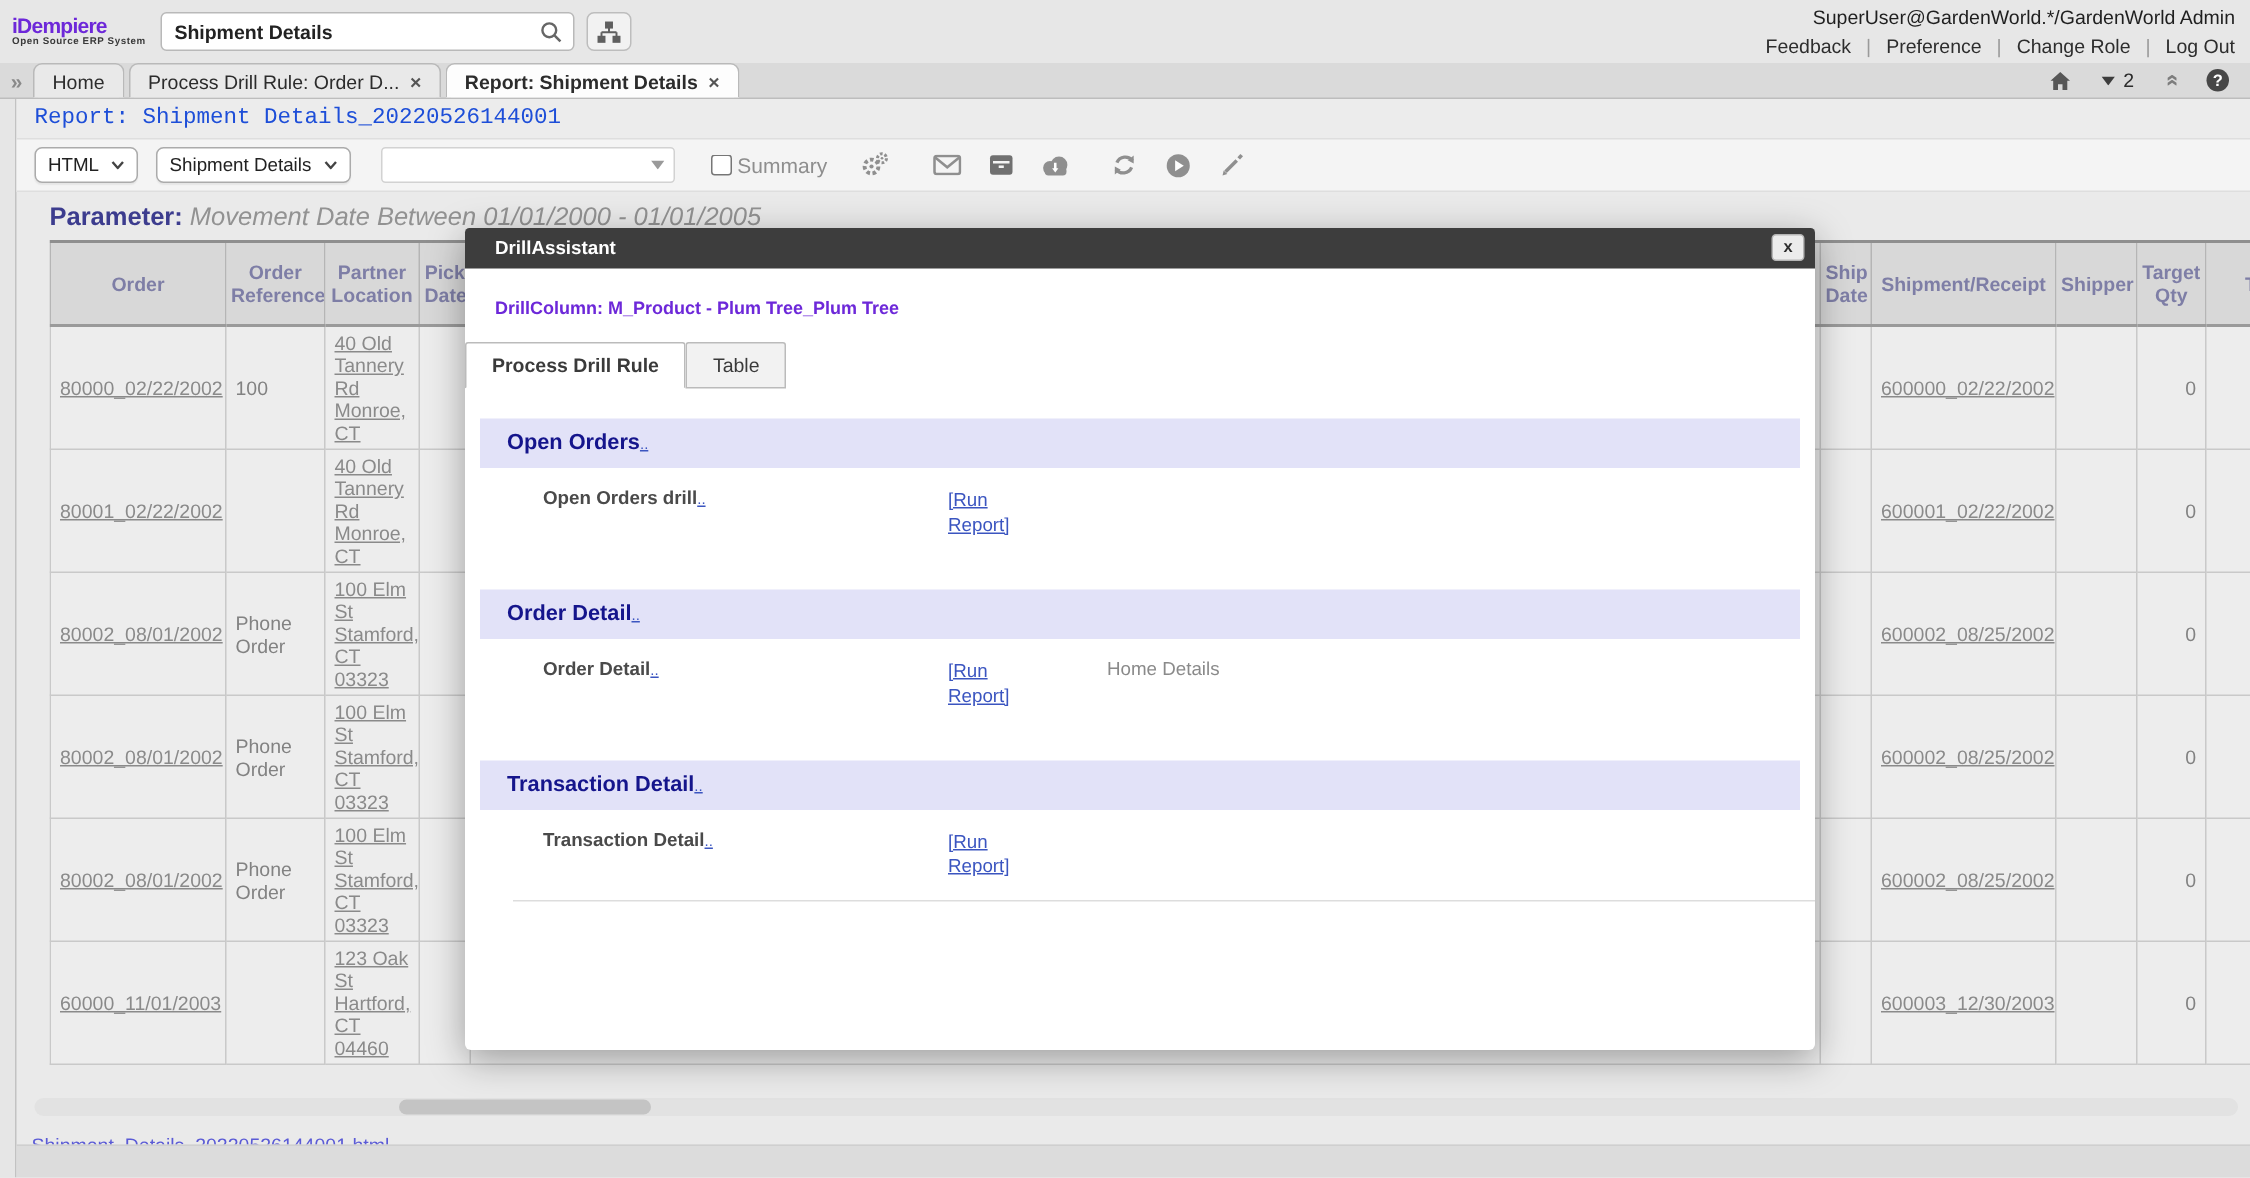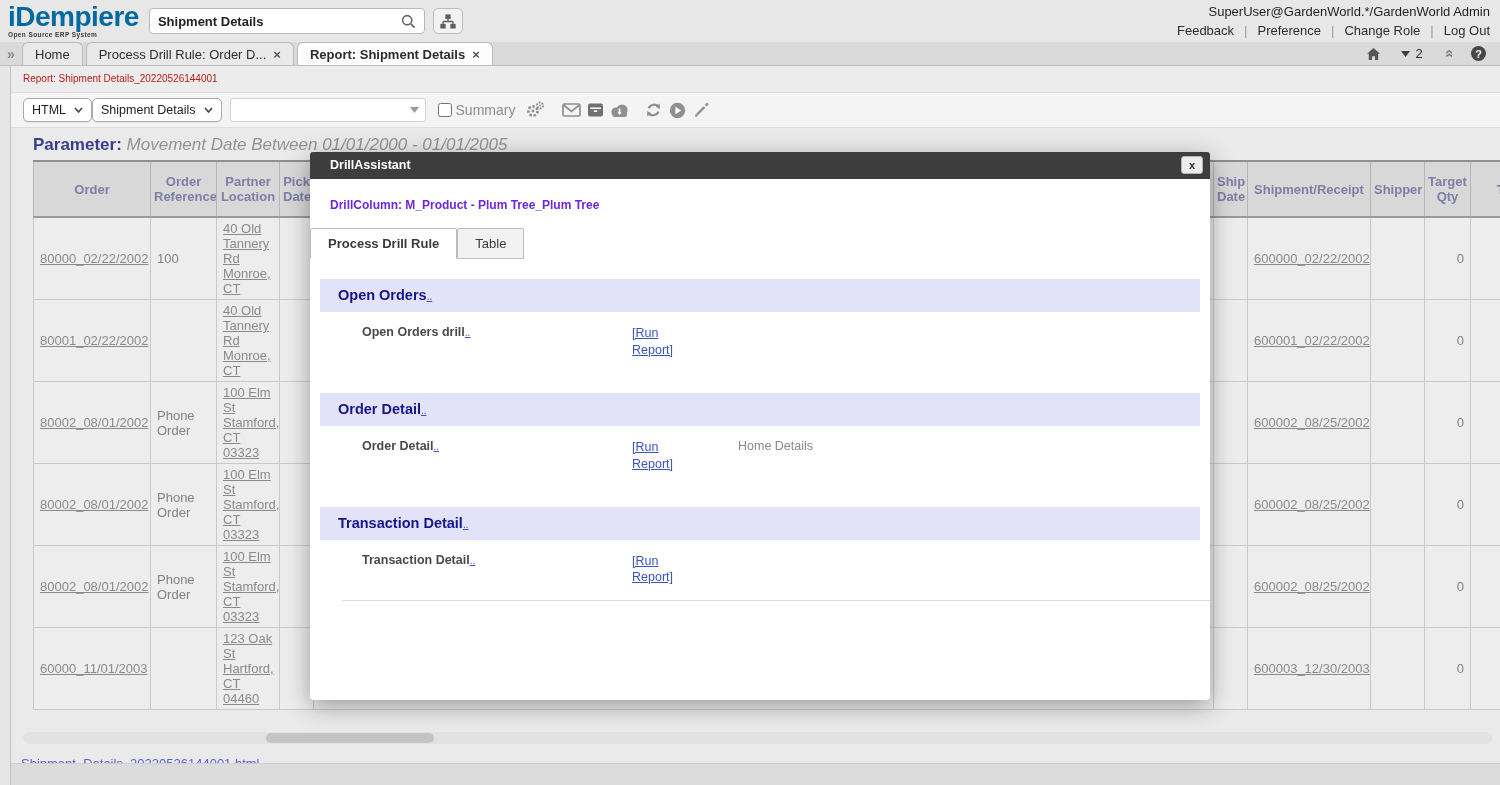--- a/index.html
+++ b/index.html
@@ -8,21 +8,21 @@
     font-family: "Liberation Sans", "DejaVu Sans", sans-serif;
     font-size: 13px;
     background: #e6e6e6;
     position: relative;
     overflow: hidden;
     color:#333;
   }
   
   .topbar { height:42px; background:#e7e7e7; position:relative; display:flex; align-items:center; padding-left:8px; }
   .logo { line-height:1; margin-right:10px; cursor:default; }
-  .logo-main { font-size:28px; font-weight:bold; color:#0369a1; letter-spacing:-0.5px; }
+  .logo-main { font-size:14px; font-weight:bold; color:#6d28d9; letter-spacing:-0.5px; }
   .logo-sub { font-size:6.5px; color:#3a3a3a; font-weight:bold; letter-spacing:0.4px; margin-top:1px; }
   .searchwrap { display:flex; align-items:center; background:#fff; border:1px solid #b9b9b9; border-radius:4px; height:26px; width:276px; padding:0 4px 0 8px; }
   .searchwrap input { border:none; outline:none; flex:1; font-family:inherit; font-size:13px; font-weight:600; color:#222; background:transparent; }
   .search-btn { width:22px; height:22px; display:flex; align-items:center; justify-content:center; cursor:pointer; }
   .sitemap-btn { margin-left:8px; width:30px; height:26px; background:#f2f2f2; border:1px solid #bdbdbd; border-radius:5px; display:flex; align-items:center; justify-content:center; cursor:pointer; }
   .userblock { position:absolute; right:10px; top:4px; text-align:right; }
   .user-line { font-size:13px; color:#1f1f1f; margin-bottom:4px; }
   .menu-line { font-size:13px; color:#2d2d2d; display:flex; gap:10px; justify-content:flex-end; align-items:center; }
   .menu-line .mi { cursor:pointer; }
   .menu-line .sep { color:#9a9a9a; }
@@ -32,22 +32,22 @@
   .tab { height:23px; display:flex; align-items:center; gap:7px; padding:0 12px; border:1px solid #b9b9b9; border-bottom:none; border-radius:6px 6px 0 0; background:#e9e9e9; margin-right:3px; font-size:13px; color:#2c2c2c; cursor:pointer; }
   .tab.active { background:#fdfdfd; font-weight:bold; }
   .tab .x { font-size:13px; color:#555; font-weight:bold; line-height:1; cursor:pointer; }
   .tabbar-icons { position:absolute; right:14px; top:3px; display:flex; align-items:center; gap:20px; }
   .win-count { display:flex; align-items:center; gap:5px; color:#2c2c2c; cursor:pointer; }
   .help-icon { width:15px; height:15px; border-radius:50%; background:#474747; color:#fff; font-size:11px; font-weight:bold; display:flex; align-items:center; justify-content:center; cursor:pointer; }
   .help-icon::before { content:"?"; }
   .dblchev { transform:rotate(-90deg); color:#7d7d7d; font-size:15px; font-weight:bold; cursor:pointer; }
   
   .content { height:719px; background:#eaeaea; border-left:1px solid #c2c2c2; margin-left:10px; position:relative; }
-  .report-title-bar { height:26px; line-height:26px; background:#ececec; color:#b91c1c; font-size:10px; padding-left:12px; }
-  .toolbar { height:36px; background:#f4f4f4; border-top:1px solid #dedede; border-bottom:1px solid #dedede; display:flex; align-items:center; padding-left:12px; }
+  .report-title-bar { height:26px; line-height:26px; background:#ececec; color:#1d4ed8; font-size:15px; padding-left:12px;font-family:Liberation Mono, monospace; }
+  .toolbar { height:36px; background:#f4f4f4; border-top:1px solid #dedede; border-bottom:1px solid #dedede; display:flex; align-items:center; padding-left:12px; gap:12px; }
   .sel { height:24px; background:#fff; border:1px solid #ababab; border-radius:5px; display:flex; align-items:center; gap:8px; padding:0 8px; font-size:12.5px; color:#222; cursor:pointer; box-shadow:0 1px 1px rgba(0,0,0,0.06); }
   .combo { width:196px; height:24px; background:#fff; border:1px solid #d2d2d2; border-radius:3px; display:flex; align-items:center; justify-content:flex-end; padding-right:6px; margin-left:8px; cursor:text; }
   .sumwrap { display:flex; align-items:center; gap:4px; margin-left:12px; color:#8e8e8e; font-size:14px; }
   .sumwrap input { width:14px; height:14px; }
   .ticon { display:flex; align-items:center; justify-content:center; width:24px; height:24px; cursor:pointer; }
   .param-line { padding:7px 0 5px 22px; font-size:17px; }
   .param-label { color:#3c3c8e; font-weight:bold; }
   .param-value { color:#929292; font-style:italic; }
   
   .tablewrap { margin-left:22px; overflow:hidden; width:1467px; }

